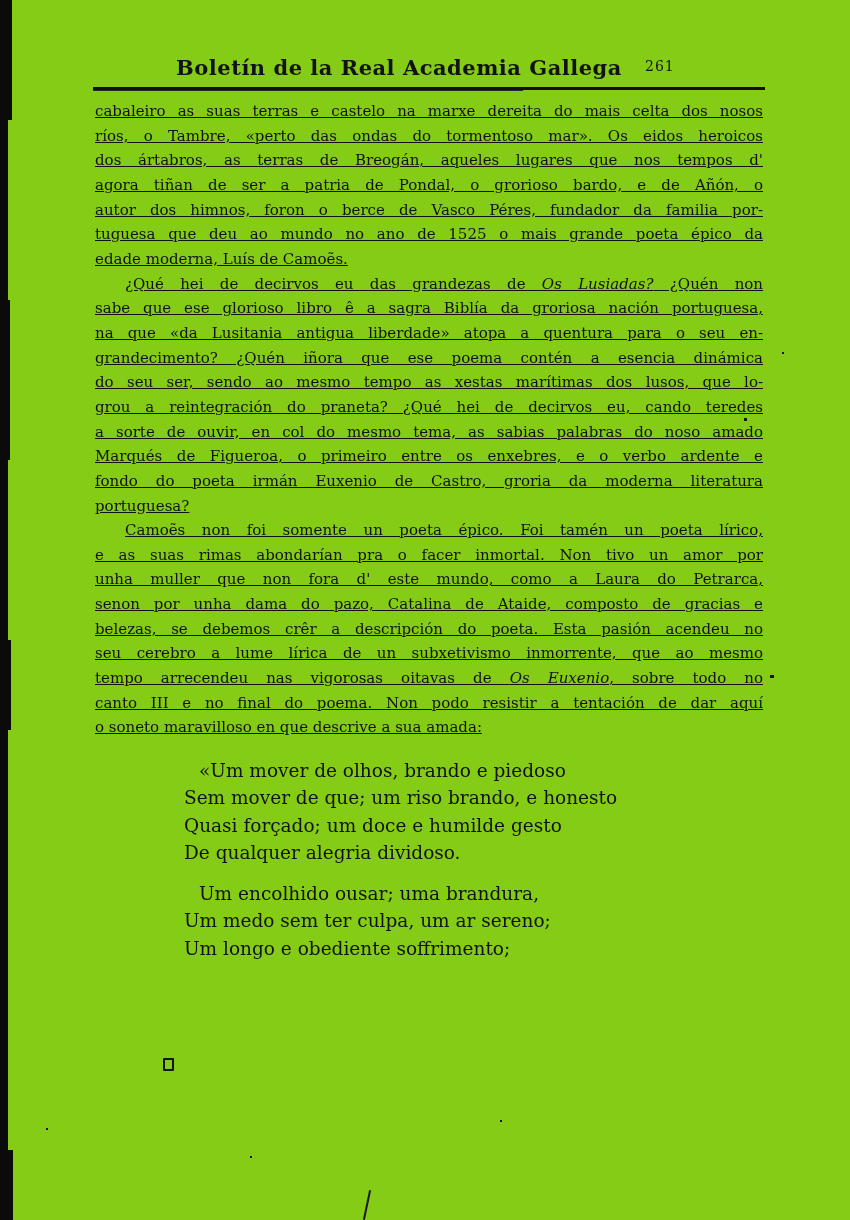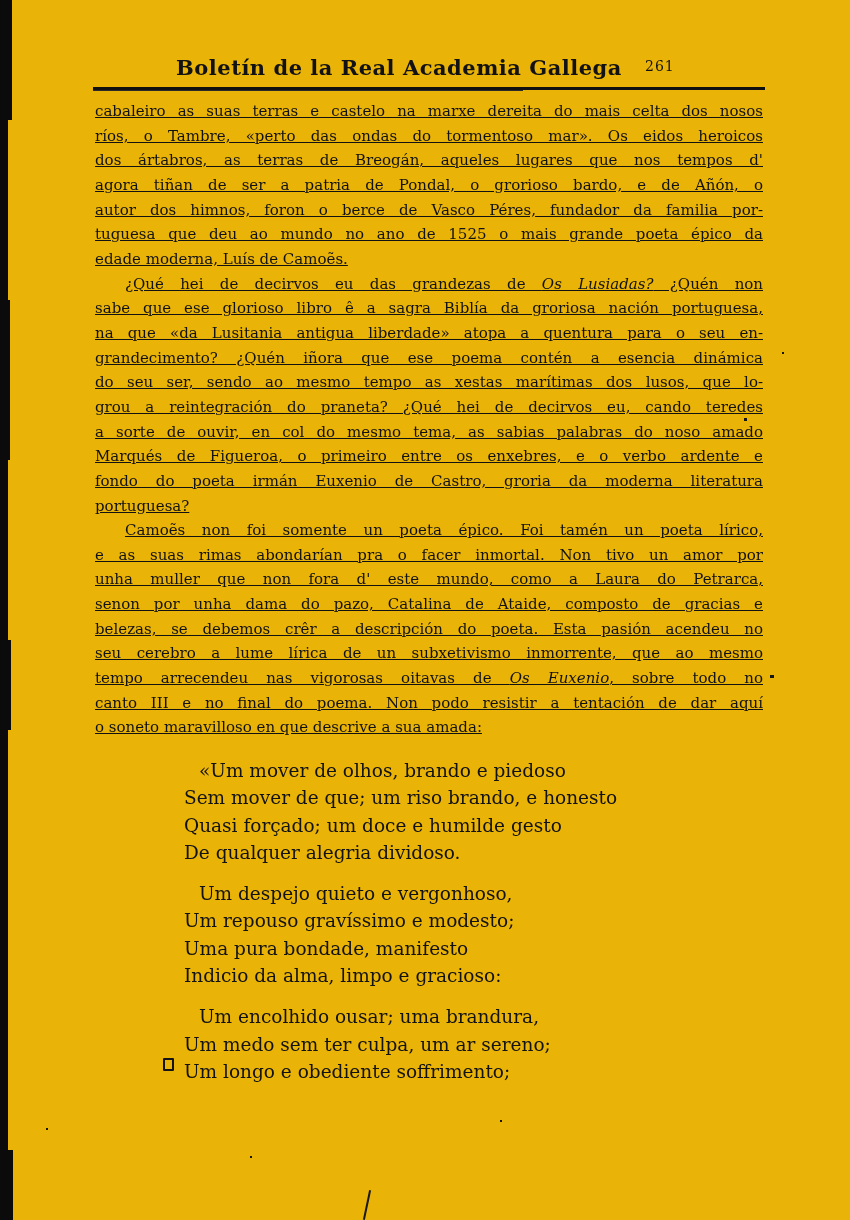--- a/index.html
+++ b/index.html
@@ -1,19 +1,19 @@
 <!DOCTYPE html>
 <html><head>
 <meta charset="utf-8">
 <style>
   html,body{margin:0;padding:0;background:#e9e9e6;}
   .page{
     position:relative;
     width:850px;height:1220px;
-    background:#eab308;
+    background:#84cc16;
     overflow:hidden;
     font-family:"DejaVu Serif","Liberation Serif",serif;
     color:#121212;
   }
   
   .binding-bar{position:absolute;left:0;top:0;width:8px;height:1220px;background:#0b0b0b;}
   .binding-nub{position:absolute;background:#0b0b0b;}
   .nub1{left:8px;top:0;width:4px;height:120px;}
   .nub2{left:8px;top:640px;width:3px;height:90px;}
   .nub3{left:8px;top:1150px;width:5px;height:70px;}
@@ -128,26 +128,20 @@
   </div>
 
   <div class="poem">
       <div class="stanza">
         <div class="poem-line first">«Um mover de olhos, brando e piedoso</div>
         <div class="poem-line">Sem mover de que; um riso brando, e honesto</div>
         <div class="poem-line">Quasi forçado; um doce e humilde gesto</div>
         <div class="poem-line">De qualquer alegria dividoso.</div>
       </div>
       <div class="stanza">
-        <div class="poem-line first">Um despejo quieto e vergonhoso,</div>
-        <div class="poem-line">Um repouso gravíssimo e modesto;</div>
-        <div class="poem-line">Uma pura bondade, manifesto</div>
-        <div class="poem-line">Indicio da alma, limpo e gracioso:</div>
-      </div>
-      <div class="stanza">
         <div class="poem-line first">Um encolhido ousar; uma brandura,</div>
         <div class="poem-line">Um medo sem ter culpa, um ar sereno;</div>
         <div class="poem-line">Um longo e obediente soffrimento;</div>
       </div>
     </div>
 
   <div class="ink-mark"></div>
   <div class="stroke-mark"></div>
   <div class="speck sp1"></div>
   <div class="speck sp2"></div>

